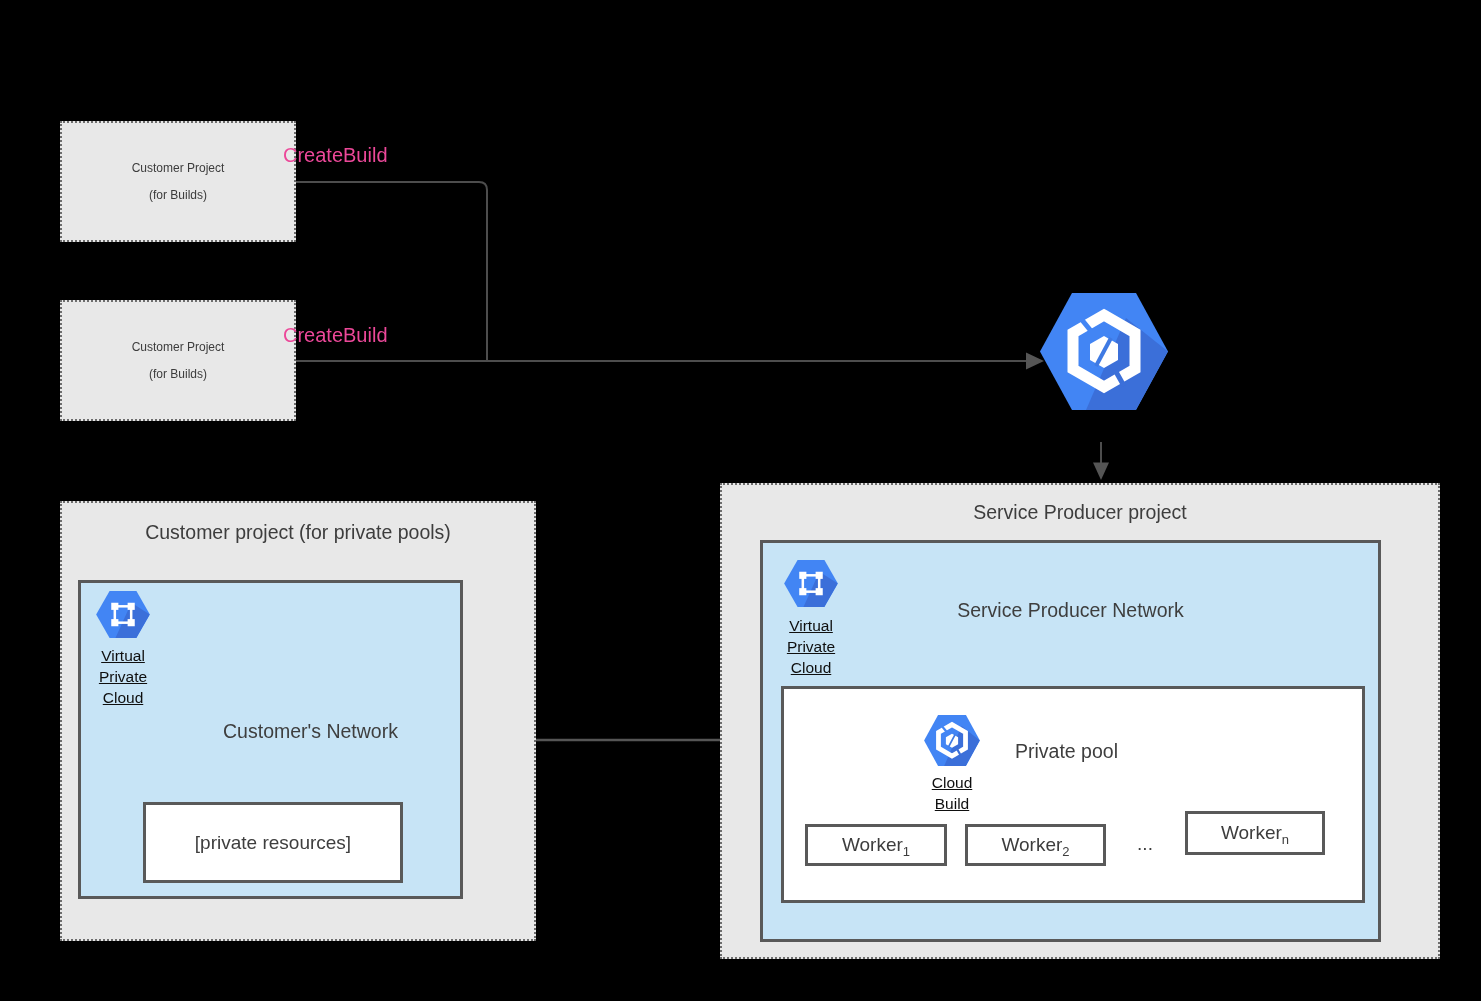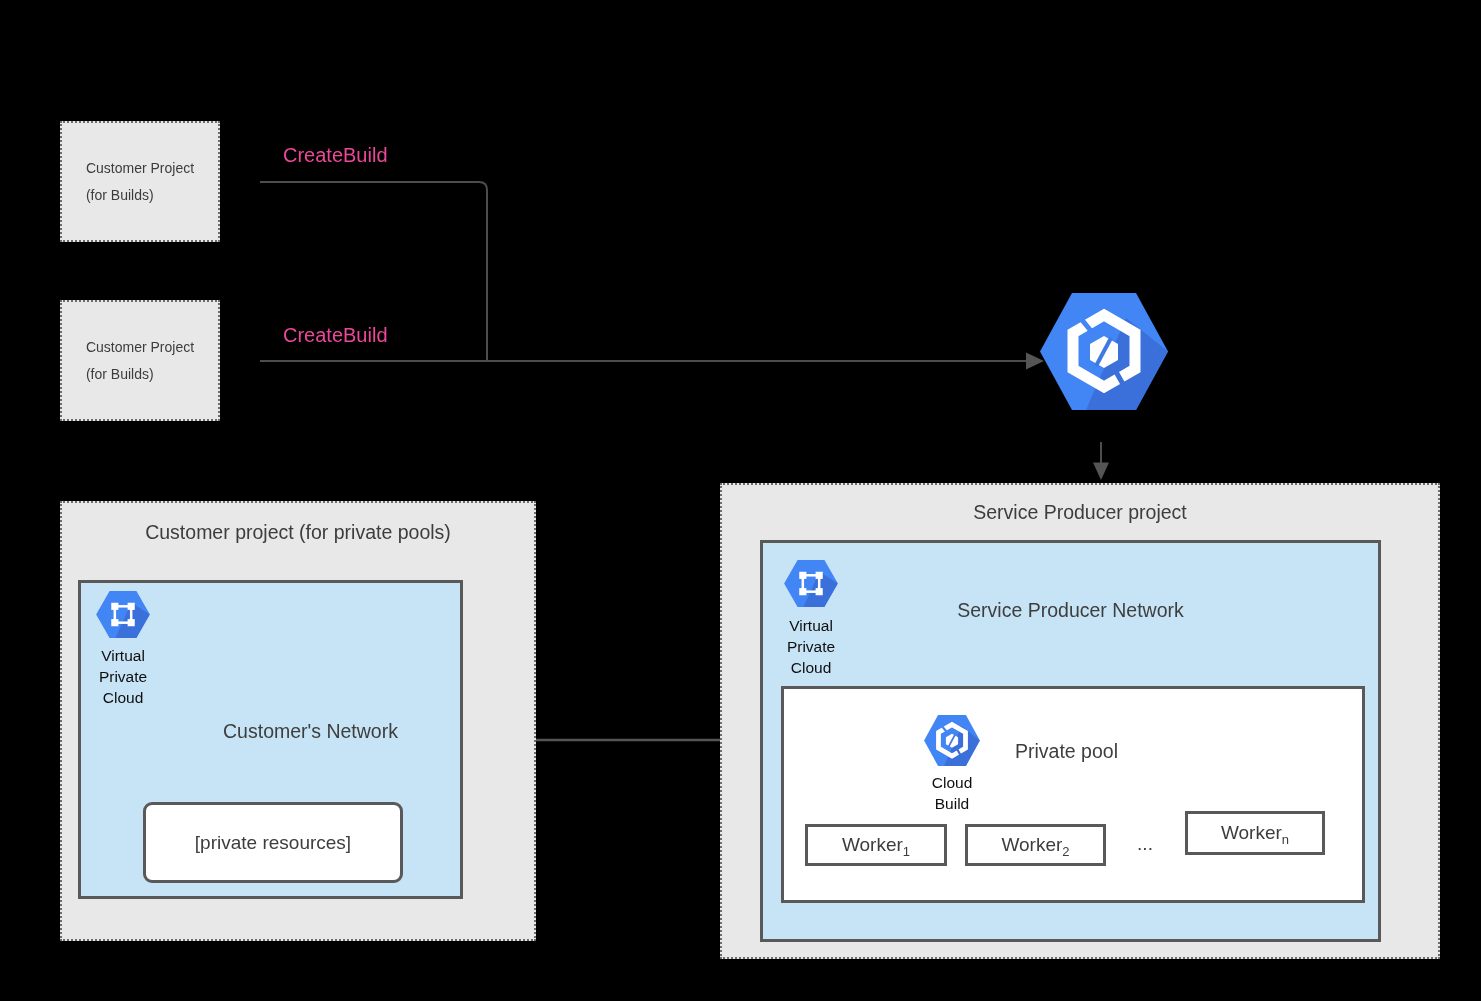--- a/index.html
+++ b/index.html
@@ -14,23 +14,23 @@
   .diagram-title{
     left:49px;top:56px;
     font-size:20px;font-weight:bold;color:#3a3a3a;
   }
   .dotted-box{
     background:#e8e8e8;
     border:2px dotted #6d6d6d;
     box-sizing:border-box;
   }
   .src-box{
-    left:60px;width:160px;height:121px;
-    display:flex;align-items:center;justify-content:center;
-    font-size:14px;color:#3c3c3c;line-height:27px;
+    left:60px;width:236px;height:121px;
+    display:flex;align-items:center;justify-content:center;text-align:center;
+    font-size:12px;color:#3c3c3c;line-height:27px;
   }
   .edge-label{
     font-size:20px;color:#ec4899;
   }
   .wires{left:0;top:0;pointer-events:none;}
   .project-box{box-sizing:border-box;}
   .project-title{
     width:100%;text-align:center;
     font-size:19.5px;color:#3d3d3d;
   }
@@ -39,21 +39,21 @@
     background:#c7e4f6;
     border:3px solid #595959;
     box-sizing:border-box;
   }
   .network-title{
     position:absolute;width:100%;text-align:center;
     font-size:19.5px;color:#3e3e3e;
   }
   .icon-label{
     position:absolute;text-align:center;
-    font-size:15.5px;line-height:21px;color:#0f0f0f;
+    font-size:15.5px;line-height:21px;color:#0f0f0f;text-decoration:underline;
   }
   .white-box{
     position:absolute;
     background:#ffffff;
     border:3px solid #595959;
     box-sizing:border-box;
   }
   .inner-label{
     display:flex;align-items:center;justify-content:center;
     font-size:19px;color:#3e3e3e;
@@ -146,21 +146,21 @@
         </g>
       </svg>
       <div class="icon-label" style="left:-8px;top:62px;width:100px;">
         <div>Virtual</div>
         <div>Private</div>
         <div>Cloud</div>
       </div>
 
       <div class="network-title" style="top:137px;margin-left:40px;">Customer's Network</div>
 
-      <div class="white-box inner-label" style="left:62px;top:219px;width:260px;height:81px;border-radius:9px;">
+      <div class="white-box inner-label" style="left:62px;top:219px;width:260px;height:81px;">
         <span>[private resources]</span>
       </div>
     </div>
   </div>
 
   <div class="abs dotted-box project-box" style="left:720px;top:483px;width:720px;height:476px;">
     <div class="project-title" style="margin-top:16px;">Service Producer project</div>
 
     <div class="network-box" style="left:38px;top:55px;width:621px;height:402px;">
 

